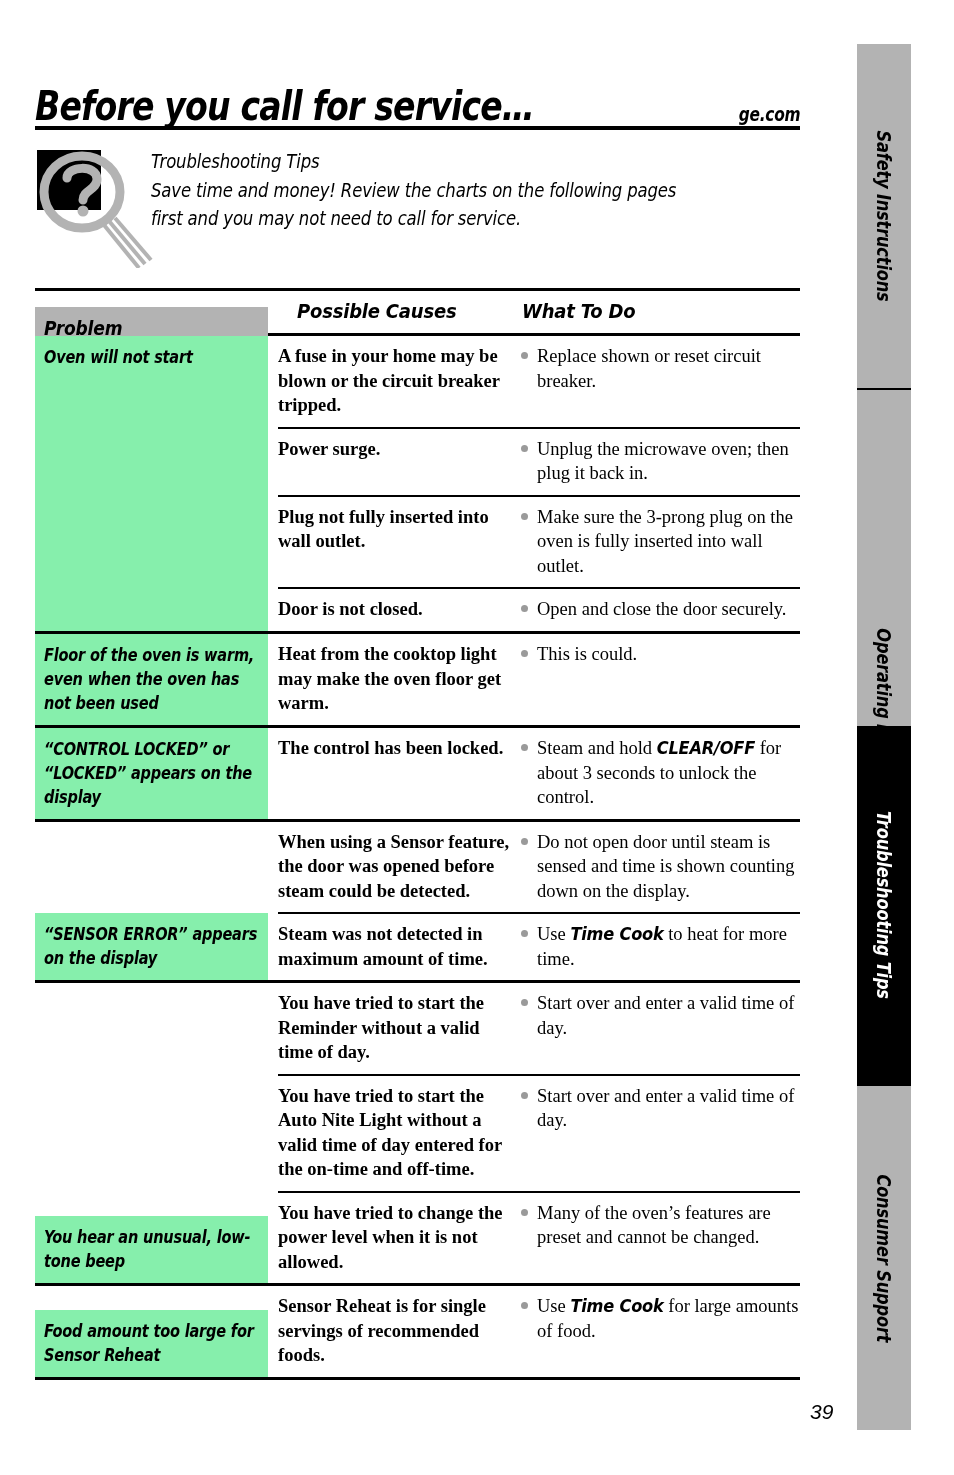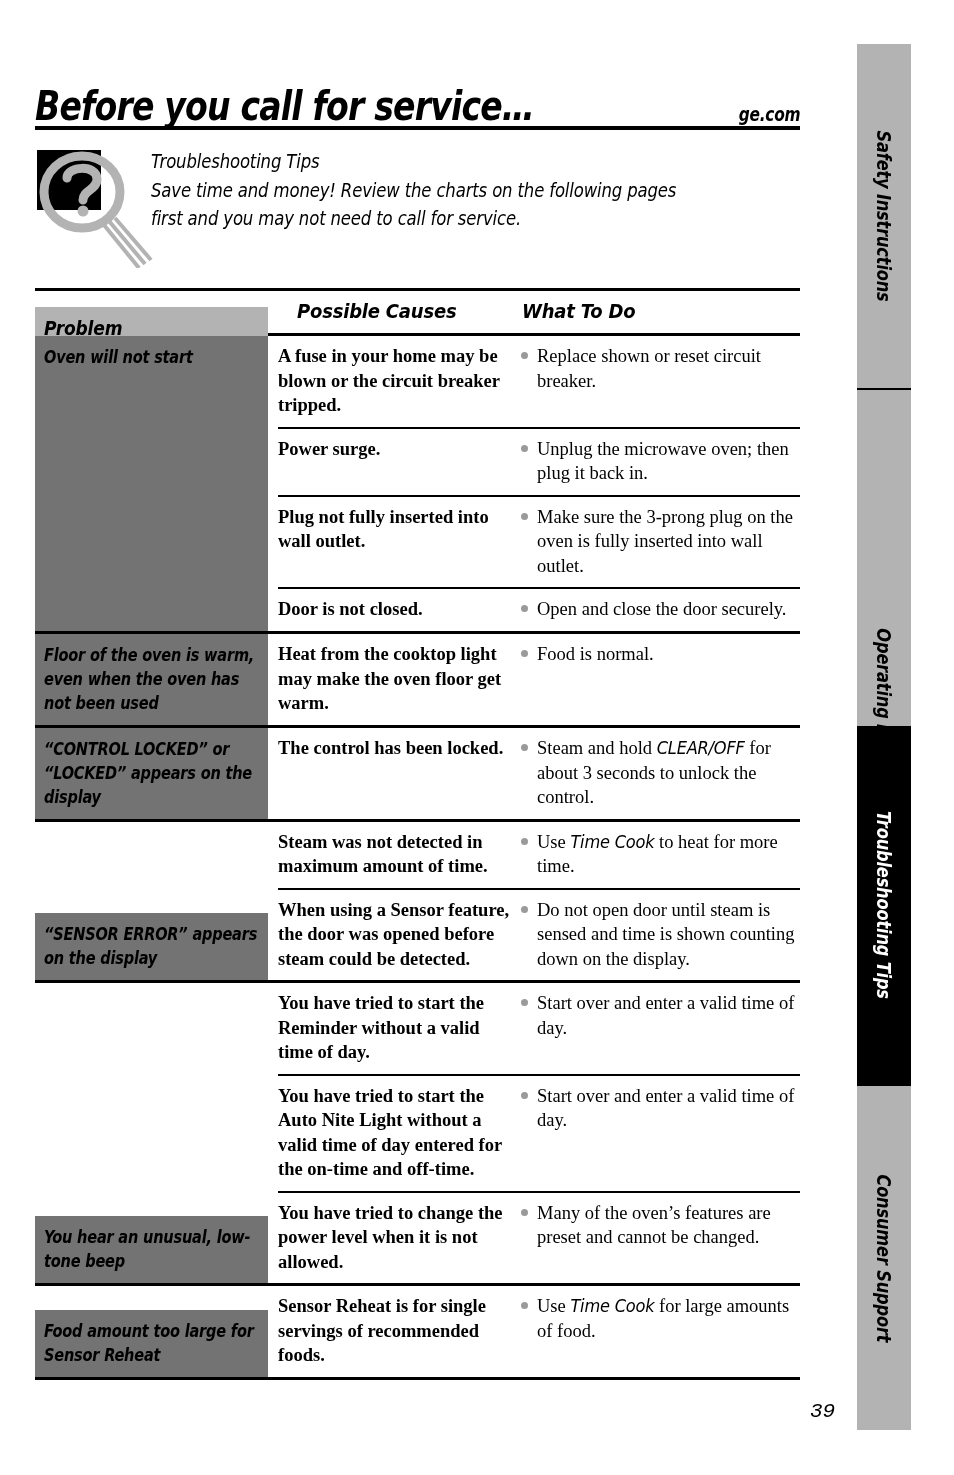--- a/index.html
+++ b/index.html
@@ -141,21 +141,21 @@
 
   
   .group {
     display: flex;
     position: relative;
   }
   .group + .group { border-top: 3px solid #000; align-items: flex-end; }
   .col-problem {
     width: 233px;
     flex: 0 0 233px;
-    background: #737373;
+    background: #86efac;
     padding: 9px 10px 10px 9px;
     box-sizing: border-box;
   }
   .problem-label {
     font-family: "DejaVu Sans Condensed", "Liberation Sans Narrow", "Liberation Sans", sans-serif;
     font-weight: bold;
     font-style: italic;
     font-size: 17px;
     line-height: 24px;
     letter-spacing: -0.2px;
@@ -199,21 +199,21 @@
   .cell-do .bullet {
     position: absolute;
     left: 1px;
     top: 8px;
     width: 7px; height: 7px;
     border-radius: 50%;
     background: #9a9a9a;
   }
   .kbd {
     font-family: "DejaVu Sans Condensed", "Liberation Sans Narrow", "Liberation Sans", sans-serif;
-    font-weight: normal;
+    font-weight: bold;
     font-style: italic;
     font-size: 18px;
     letter-spacing: -0.2px;
   }
 
   
   .sidebar {
     position: absolute;
     left: 857px;
     top: 44px;
@@ -246,21 +246,21 @@
     width: 54px;
     height: 2px;
     background: #000;
   }
 
   
   .page-number {
     position: absolute;
     left: 810px;
     top: 1400px;
-    font-family: Liberation Mono, monospace;
+    font-family: Liberation Sans, sans-serif;
     font-style: italic;
     font-size: 21px;
     color: #000;
   }
 </style>
 </head>
 <body>
 
 <div id="page">
 
@@ -327,47 +327,47 @@
             </div>
           </div>
         </div>
         <div class="group">
           <div class="col-problem">
             <div class="problem-label">Floor of the oven is warm, even when the oven has not been used</div>
           </div>
           <div class="col-rows">
             <div class="subrow">
               <div class="cell-cause">Heat from the cooktop light may make the oven floor get warm.</div>
-              <div class="cell-do"><span class="bullet"></span><span>Food is normal.</span></div>
+              <div class="cell-do"><span class="bullet"></span><span>This is could.</span></div>
             </div>
           </div>
         </div>
         <div class="group">
           <div class="col-problem">
             <div class="problem-label">“CONTROL LOCKED” or “LOCKED” appears on the display</div>
           </div>
           <div class="col-rows">
             <div class="subrow">
               <div class="cell-cause">The control has been locked.</div>
               <div class="cell-do"><span class="bullet"></span><span>Steam and hold </span><span class="kbd">CLEAR/OFF</span><span> for about 3 seconds to unlock the control.</span></div>
             </div>
           </div>
         </div>
         <div class="group">
           <div class="col-problem">
             <div class="problem-label">“SENSOR ERROR” appears on the display</div>
           </div>
           <div class="col-rows">
             <div class="subrow">
+              <div class="cell-cause">When using a Sensor feature, the door was opened before steam could be detected.</div>
+              <div class="cell-do"><span class="bullet"></span><span>Do not open door until steam is sensed and time is shown counting down on the display.</span></div>
+            </div>
+            <div class="subrow">
               <div class="cell-cause">Steam was not detected in maximum amount of time.</div>
               <div class="cell-do"><span class="bullet"></span><span>Use </span><span class="kbd">Time Cook</span><span> to heat for more time.</span></div>
-            </div>
-            <div class="subrow">
-              <div class="cell-cause">When using a Sensor feature, the door was opened before steam could be detected.</div>
-              <div class="cell-do"><span class="bullet"></span><span>Do not open door until steam is sensed and time is shown counting down on the display.</span></div>
             </div>
           </div>
         </div>
         <div class="group">
           <div class="col-problem">
             <div class="problem-label">You hear an unusual, low-tone beep</div>
           </div>
           <div class="col-rows">
             <div class="subrow">
               <div class="cell-cause">You have tried to start the Reminder without a valid time of day.</div>

